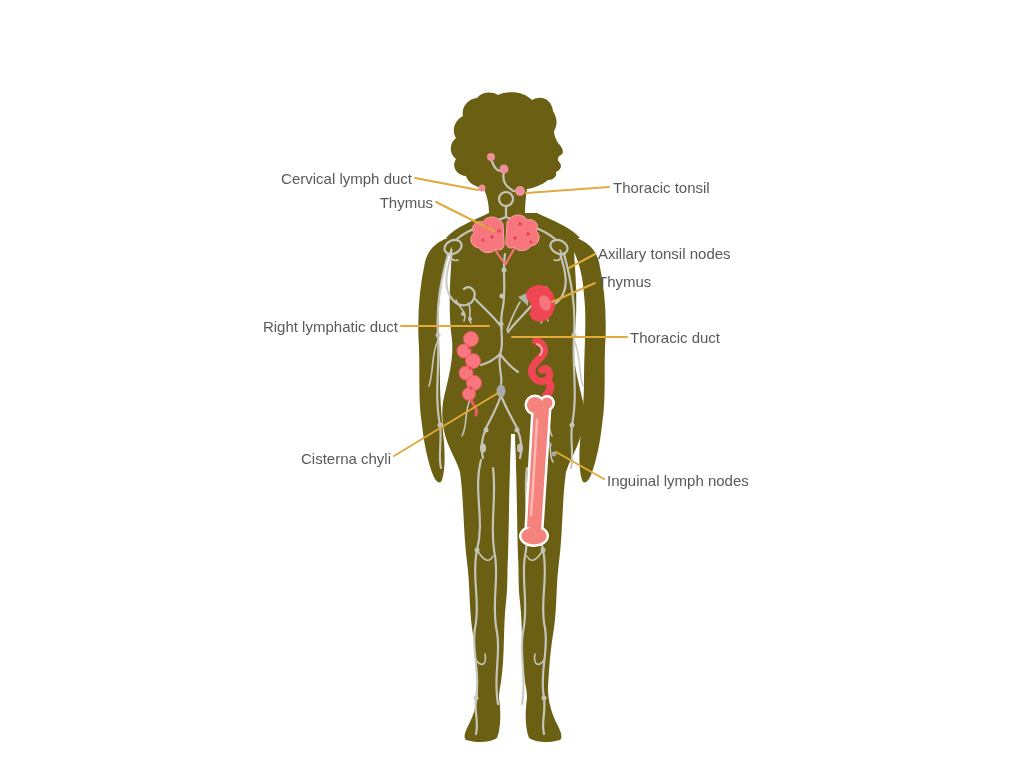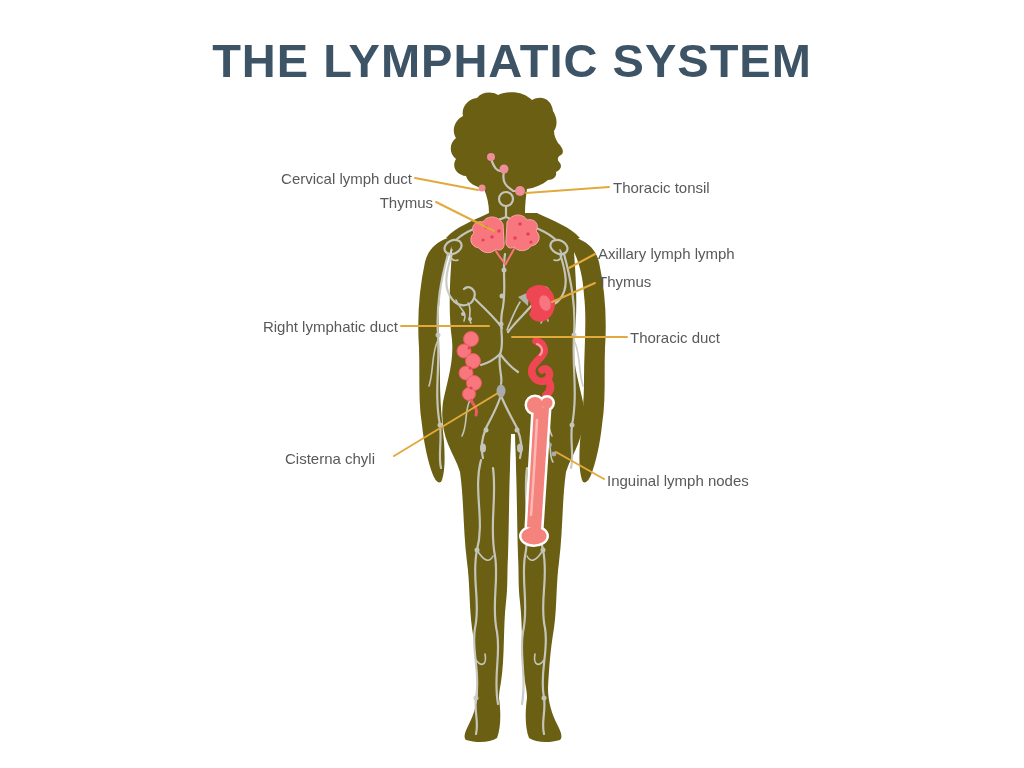--- a/index.html
+++ b/index.html
@@ -34,21 +34,20 @@
   .chain-tail{fill:none;stroke:#ef5a62;stroke-width:3;stroke-linecap:round;}
   .bone-outline{fill:#ffffff;stroke:#ffffff;stroke-width:5;stroke-linejoin:round;}
   .bone-fill{fill:var(--c-bone,#f4827d);}
   .bone-hl{fill:none;stroke:#fcb9b5;stroke-width:2.5;stroke-linecap:round;}
 </style>
 </head>
 <body>
 
 <div class="stage">
 
-  <div class="title">THE LYMPHATIC SYSTEM</div>
 
   <svg class="diagram" width="1024" height="768" viewBox="0 0 1024 768" aria-hidden="true">
 
     <g>
 
       <path class="bodyfill" d="
         M 498 95
         C 510 90 524 92 532 100
         C 542 94 552 100 553 111
         C 557 117 558 125 554 131
@@ -288,20 +287,20 @@
       <path class="leader" d="M401 326 L489 326"></path>
       <path class="leader" d="M627 337 L512 337"></path>
       <path class="leader" d="M394 456 L498 393"></path>
       <path class="leader" d="M604 479 L556 452"></path>
     </g>
   </svg>
 
   <div class="lbl" style="right:612px;top:170px;">Cervical lymph duct</div>
   <div class="lbl" style="right:591px;top:194px;">Thymus</div>
   <div class="lbl" style="left:613px;top:179px;">Thoracic tonsil</div>
-  <div class="lbl" style="left:598px;top:245px;">Axillary lymph lymph</div>
+  <div class="lbl" style="left:598px;top:245px;">Axillary tonsil nodes</div>
   <div class="lbl" style="left:598px;top:273px;">Thymus</div>
   <div class="lbl" style="right:626px;top:318px;">Right lymphatic duct</div>
   <div class="lbl" style="left:630px;top:329px;">Thoracic duct</div>
-  <div class="lbl" style="right:649px;top:450px;">Cisterna chyli</div>
+  <div class="lbl" style="right:633px;top:450px;">Cisterna chyli</div>
   <div class="lbl" style="left:607px;top:472px;">Inguinal lymph nodes</div>
 
 </div>
 
 </body></html>

